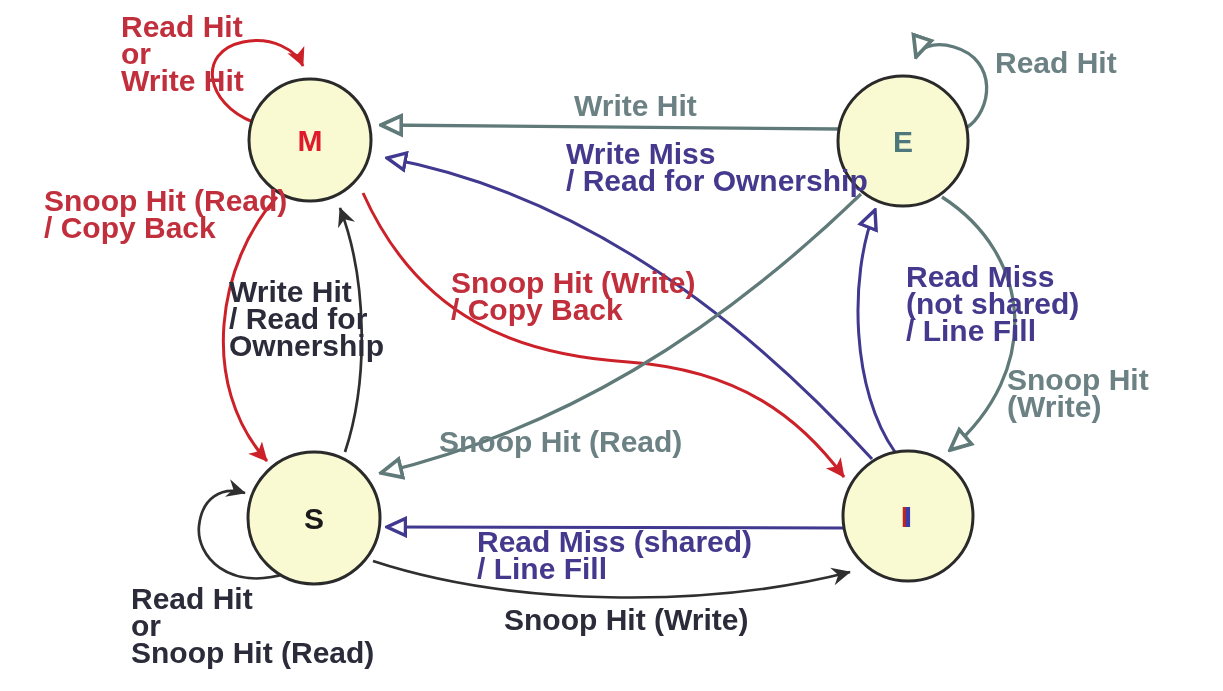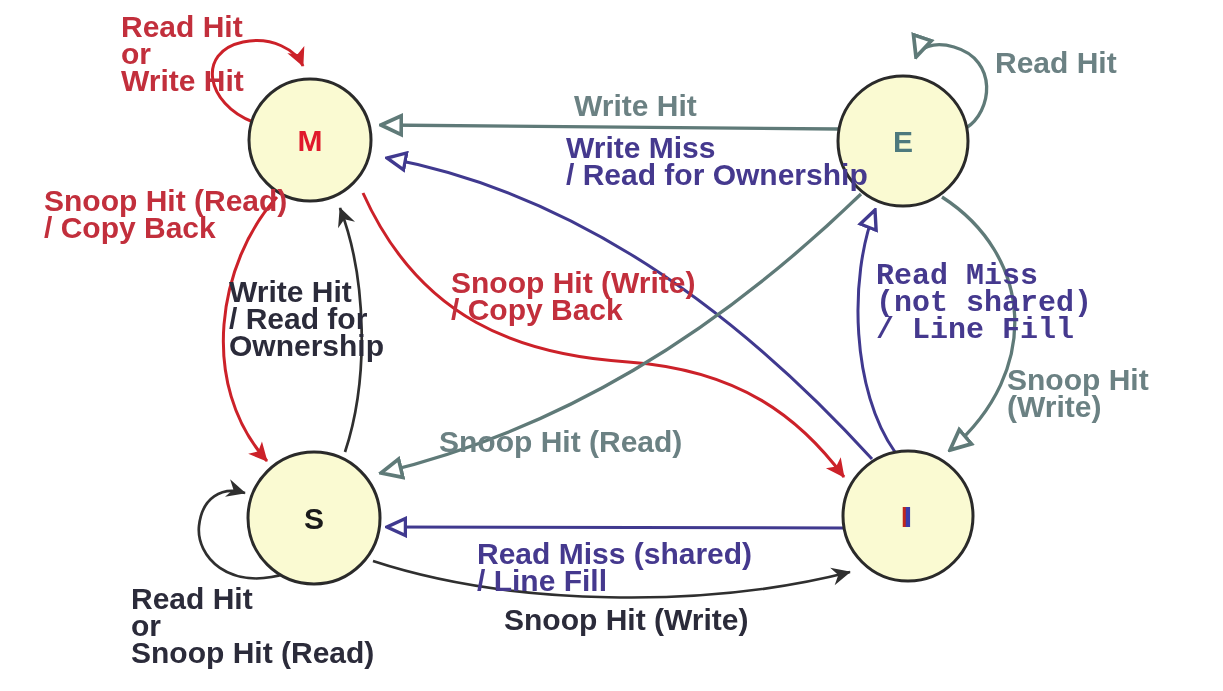--- a/index.html
+++ b/index.html
@@ -89,34 +89,34 @@
     <text class="letter letter-e" x="903" y="152">E</text>
     <text class="letter letter-s" x="314" y="529">S</text>
     <text class="letter letter-i" x="908" y="527">I</text>
   </svg>
 
   <div class="lbl c-red" style="left:121px;top:13px;">Read Hit
 or
 Write Hit</div>
   <div class="lbl c-gray" style="left:995px;top:49px;">Read Hit</div>
   <div class="lbl c-gray" style="left:574px;top:92px;">Write Hit</div>
-  <div class="lbl c-purple" style="left:566px;top:134px;">Write Miss
+  <div class="lbl c-purple" style="left:566px;top:140px;">Write Miss
 / Read for Ownership</div>
   <div class="lbl c-red" style="left:44px;top:187px;">Snoop Hit (Read)
 / Copy Back</div>
   <div class="lbl c-dark" style="left:229px;top:278px;">Write Hit
 / Read for
 Ownership</div>
   <div class="lbl c-red" style="left:451px;top:269px;">Snoop Hit (Write)
 / Copy Back</div>
   <div class="lbl c-gray" style="left:439px;top:428px;">Snoop Hit (Read)</div>
-  <div class="lbl c-purple" style="left:876px;top:263px;font-family:Liberation Mono, monospace;">Read Miss
+  <div class="lbl c-purple" style="left:906px;top:263px;">Read Miss
 (not shared)
 / Line Fill</div>
   <div class="lbl c-gray" style="left:1007px;top:366px;">Snoop Hit (Write)</div>
-  <div class="lbl c-purple" style="left:477px;top:528px;margin-top:12px;">Read Miss (shared)
+  <div class="lbl c-purple" style="left:477px;top:528px;">Read Miss (shared)
 / Line Fill</div>
   <div class="lbl c-dark" style="left:504px;top:606px;">Snoop Hit (Write)</div>
   <div class="lbl c-dark" style="left:131px;top:585px;">Read Hit
 or
 Snoop Hit (Read)</div>
 
 </div>
 
 </body></html>

